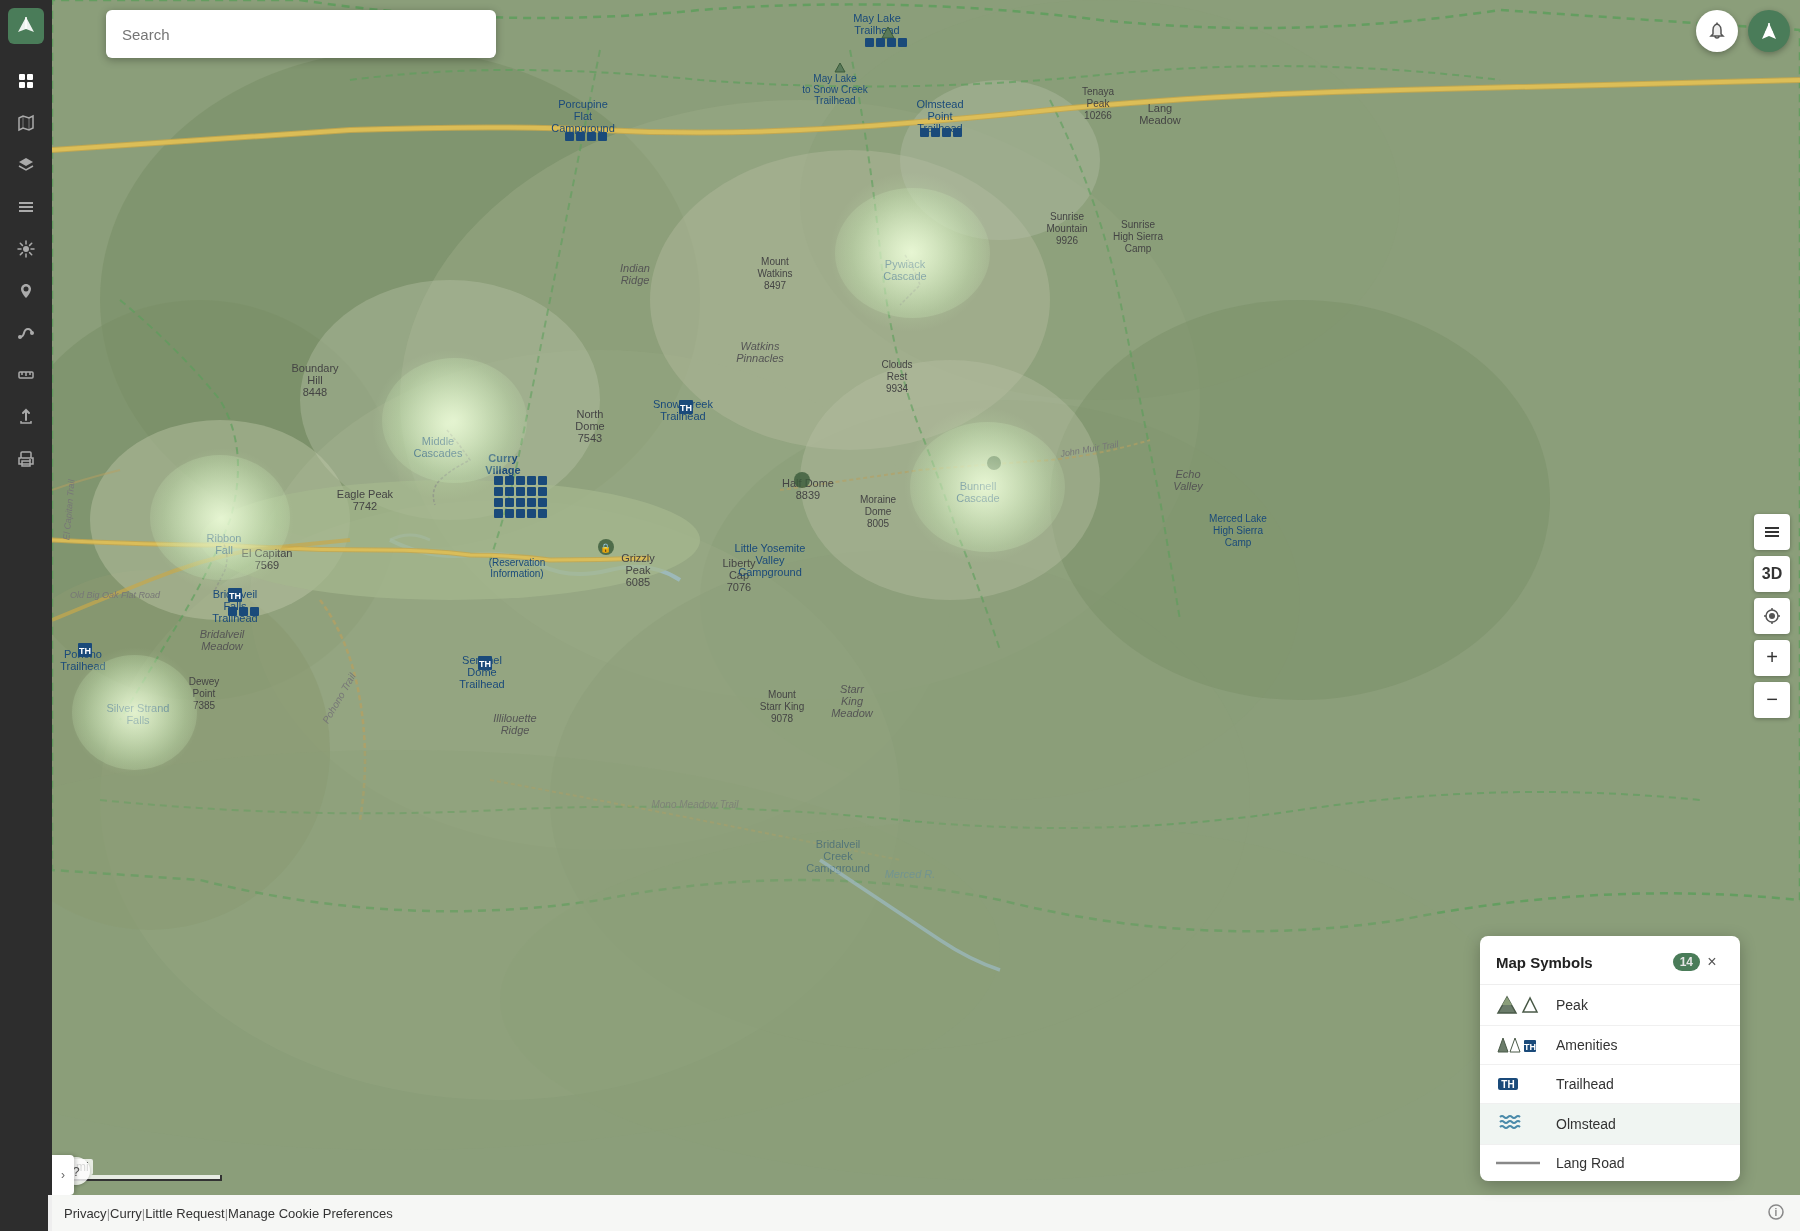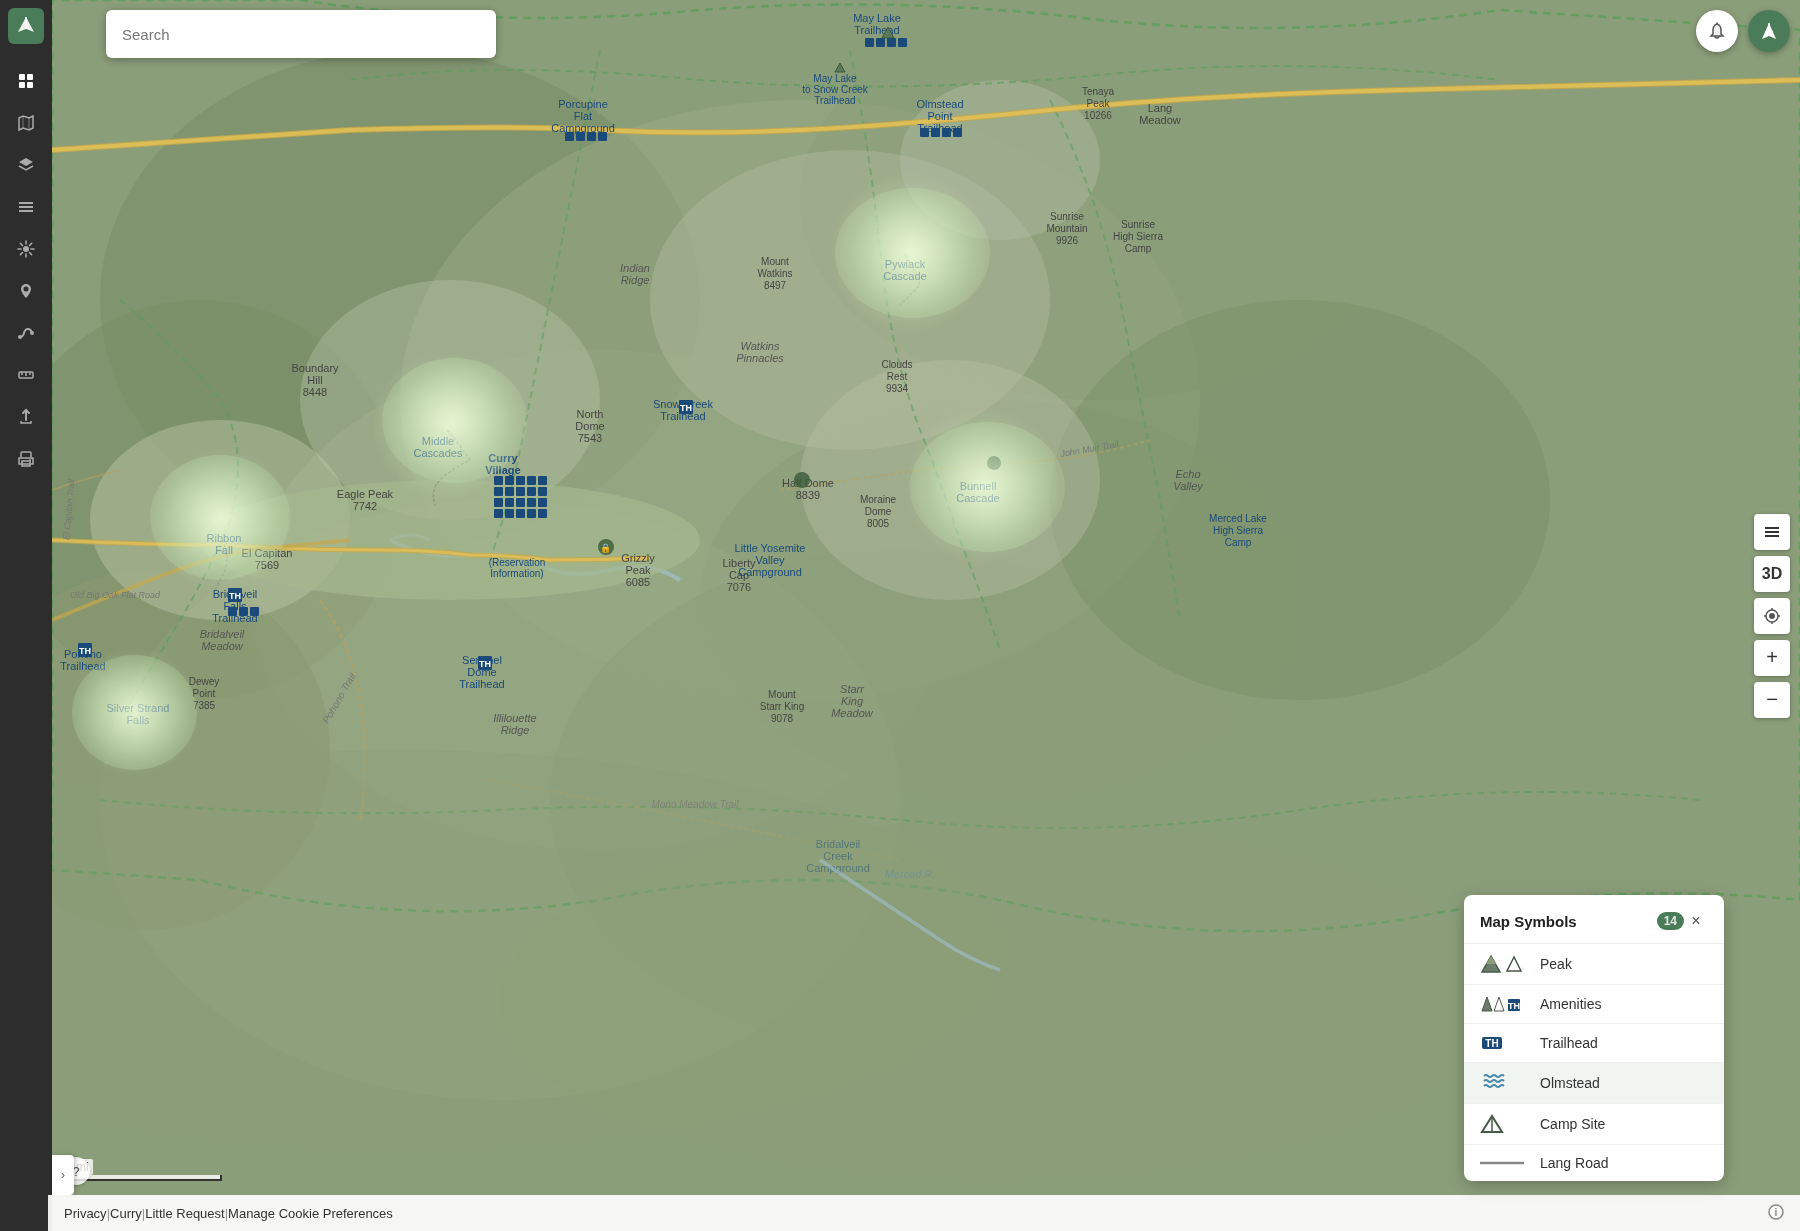--- a/index.html
+++ b/index.html
@@ -193,21 +193,21 @@
       cursor: pointer;
       z-index: 100;
       font-size: 12px;
       color: #666;
     }
 
     
     #map-symbols-panel {
       position: absolute;
       bottom: 50px;
-      right: 76px;
+      right: 60px;
       width: 260px;
       background: #fff;
       border-radius: 8px;
       box-shadow: 0 4px 16px rgba(0,0,0,0.25);
       z-index: 200;
       overflow: hidden;
     }
 
     .panel-header {
       display: flex;
@@ -807,29 +807,20 @@
       <svg width="28" height="20" viewBox="0 0 28 20">
 
         <path d="M4 3 Q6 1 8 3 Q10 5 12 3 Q14 1 16 3 Q18 5 20 3 Q22 1 24 3" stroke="#4a8aaa" stroke-width="2" fill="none"></path>
         <path d="M4 8 Q6 6 8 8 Q10 10 12 8 Q14 6 16 8 Q18 10 20 8 Q22 6 24 8" stroke="#4a8aaa" stroke-width="2" fill="none"></path>
         <path d="M4 13 Q6 11 8 13 Q10 15 12 13 Q14 11 16 13 Q18 15 20 13 Q22 11 24 13" stroke="#4a8aaa" stroke-width="2" fill="none"></path>
       </svg>
     </div>
     <span class="symbol-label">Olmstead</span>
   </div>
 
-  <div class="symbol-row">
-    <div class="symbol-icon">
-      <svg width="24" height="20" viewBox="0 0 24 20">
-        <polygon points="12,2 2,18 22,18" fill="none" stroke="#4a5a48" stroke-width="2"></polygon>
-        <line x1="12" y1="2" x2="12" y2="18" stroke="#4a5a48" stroke-width="1.5"></line>
-      </svg>
-    </div>
-    <span class="symbol-label">Camp Site</span>
-  </div>
 
   <div class="symbol-row">
     <div class="symbol-icon">
       <svg width="44" height="12" viewBox="0 0 44 12">
         <line x1="0" y1="6" x2="44" y2="6" stroke="#888" stroke-width="2.5"></line>
       </svg>
     </div>
     <span class="symbol-label">Lang Road</span>
   </div>
 </div>

